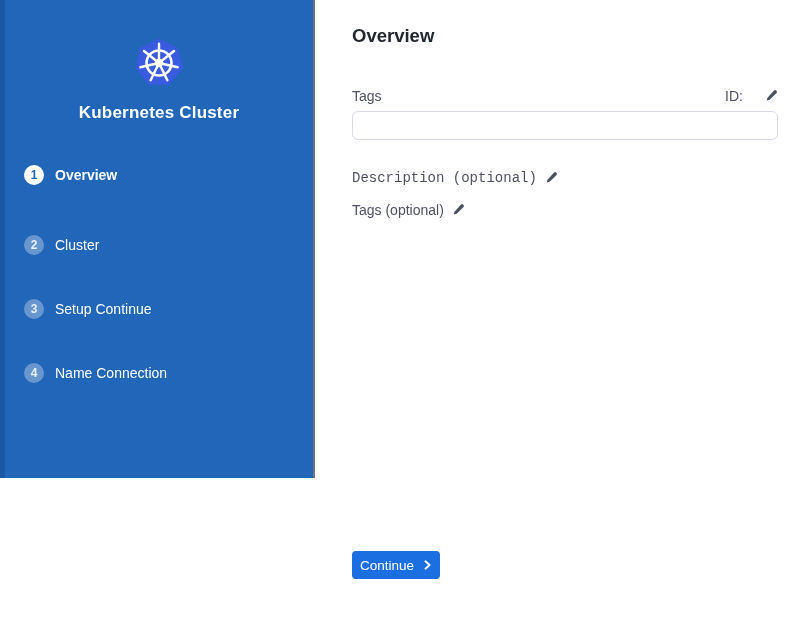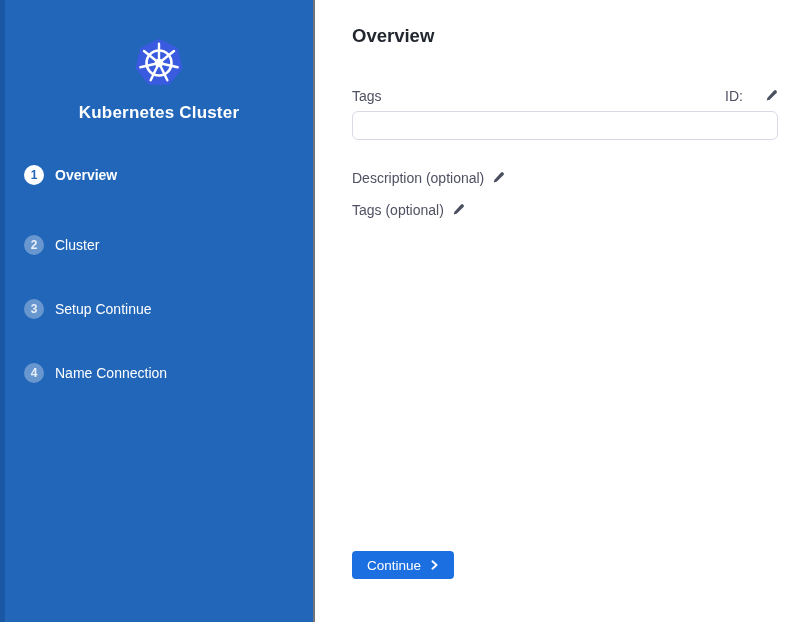--- a/index.html
+++ b/index.html
@@ -17,21 +17,21 @@
   html, body { width: 811px; height: 622px; overflow: hidden; background: #fff; }
   body {
     font-family: "Liberation Sans", "DejaVu Sans", sans-serif;
     display: flex;
   }
 
   
   .sidebar {
     width: 315px;
     min-width: 315px;
-    height: 622px;
+    height: 478px;
     background: var(--sidebar-bg);
     border-left: 5px solid var(--sidebar-accent-strip);
     border-right: 2px solid var(--sidebar-divider);
     display: flex;
     flex-direction: column;
   }
   .logo-badge {
     width: 48px;
     height: 48px;
     margin: 39px auto 0;
@@ -135,27 +135,27 @@
     font-size: 14px;
     color: #22272f;
     font-family: "Liberation Sans", "DejaVu Sans", sans-serif;
   }
   .optional-row {
     display: flex;
     align-items: center;
     gap: 8px;
     height: 15px;
   }
-  .desc-row { margin-top: 30px; }
+  .desc-row { margin-top: 30px; font-family: Liberation Mono, monospace; }
   .tags-row { margin-top: 17px; }
 
   .continue-btn {
     margin-top: 334px;
     height: 28px;
-    padding: 0 15px;
+    padding: 0 8px;
     background: var(--primary-button-bg);
     color: #ffffff;
     border: none;
     border-radius: 4px;
     font-size: 13.5px;
     font-weight: 500;
     font-family: "Liberation Sans", "DejaVu Sans", sans-serif;
     display: inline-flex;
     align-items: center;
     gap: 9px;

